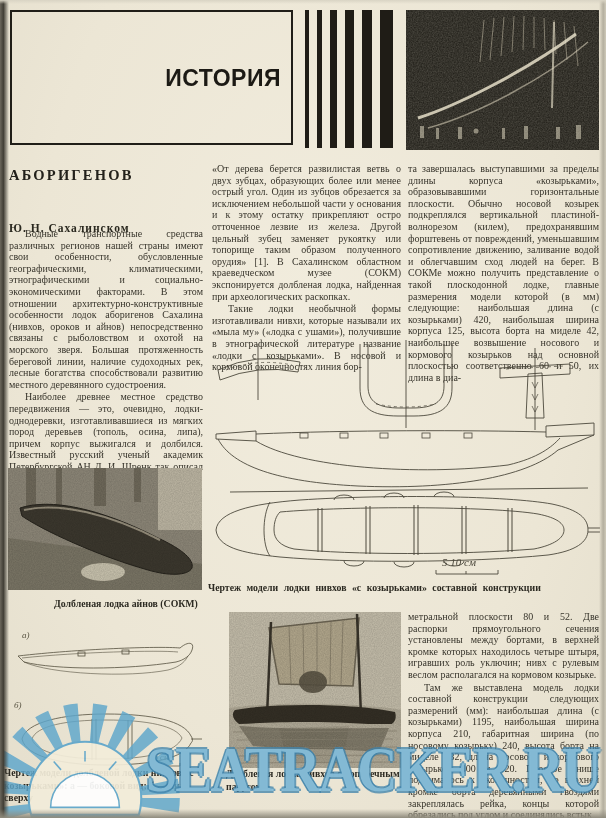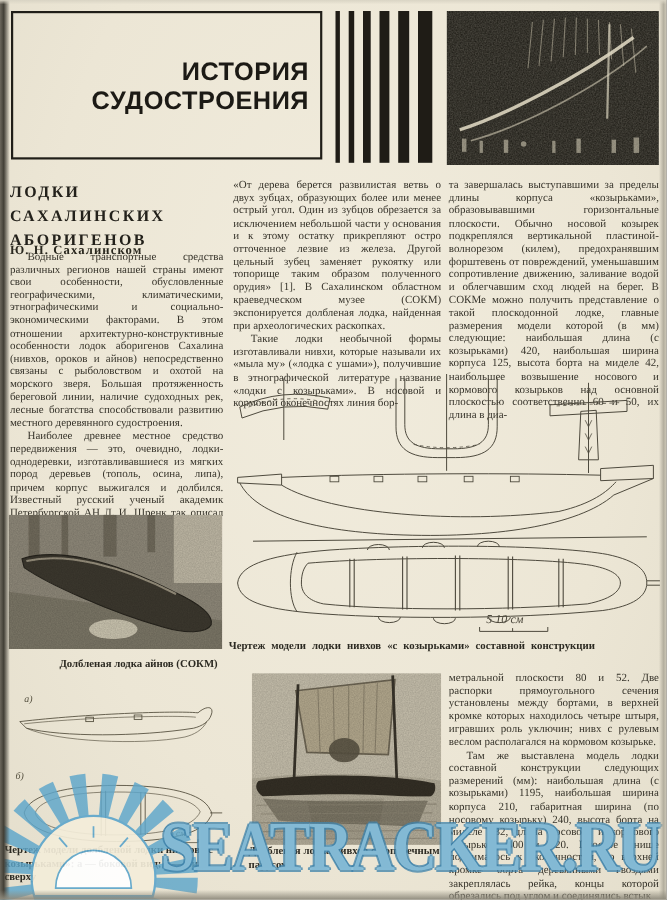--- a/index.html
+++ b/index.html
@@ -67,21 +67,20 @@
         </filter>
       <filter id="grl">
           <feTurbulence type="fractalNoise" baseFrequency="0.8" numOctaves="2"></feTurbulence>
         <feColorMatrix type="matrix" values="0 0 0 0 0.9  0 0 0 0 0.86  0 0 0 0 0.74  0 0 0 0.5 0"></feColorMatrix>
         </filter>
     </defs>
   </svg>
 
   <div class="hbox">
     <div class="hline">ИСТОРИЯ</div>
-    <div class="hline">СУДОСТРОЕНИЯ</div>
   </div>
   <div class="bars">
     <div class="b1"></div>
     <div class="b2"></div>
     <div class="b3"></div>
     <div class="b4"></div>
     <div class="b5"></div>
     <div class="b6"></div>
   </div>
   <div class="hphoto">
@@ -110,21 +109,20 @@
         <rect x="118" y="116" width="4" height="13"></rect>
           <rect x="150" y="117" width="4" height="12"></rect>
         <rect x="170" y="115" width="5" height="14"></rect>
           <circle cx="70" cy="121" r="2.5"></circle>
       </g>
       <rect width="193" height="140" filter="url(#grl)" opacity=".5"></rect>
     </svg>
   </div>
 
   <div class="atitle">
-    <div>ЛОДКИ САХАЛИНСКИХ</div>
     <div>АБОРИГЕНОВ</div>
   </div>
   <div class="author">Ю. Н. Сахалинском</div>
 
   <div class="col c1">
     <p class="ind">Водные транспортные средства различных регионов нашей страны имеют свои особенности, обусловленные географическими, климатическими, этнографическими и социально-экономическими факторами. В этом отношении архитектурно-конструктивные особенности лодок аборигенов Сахалина (нивхов, ороков и айнов) непосредственно связаны с рыболовством и охотой на морского зверя. Большая протяженность береговой линии, наличие судоходных рек, лесные богатства способствовали развитию местного деревянного судостроения.</p>
     <p class="ind">Наиболее древнее местное средство передвижения — это, очевидно, лодки-однодеревки, изготавливавшиеся из мягких пород деревьев (тополь, осина, липа), причем корпус выжигался и долбился. Известный русский ученый академик Петербургской АН Л. И. Шренк так описал толор сахалинских ороков:</p>
   </div>
   <div class="col c2">
     <p>«От дерева берется развилистая ветвь о двух зубцах, образующих более или менее острый угол. Один из зубцов обрезается за исключением небольшой части у основания и к этому остатку прикрепляют остро отточенное лезвие из железа. Другой цельный зубец заменяет рукоятку или топорище таким образом полученного орудия» [1]. В Сахалинском областном краеведческом музее (СОКМ) экспонируется долбленая лодка, найденная при археологических раскопках.</p>

